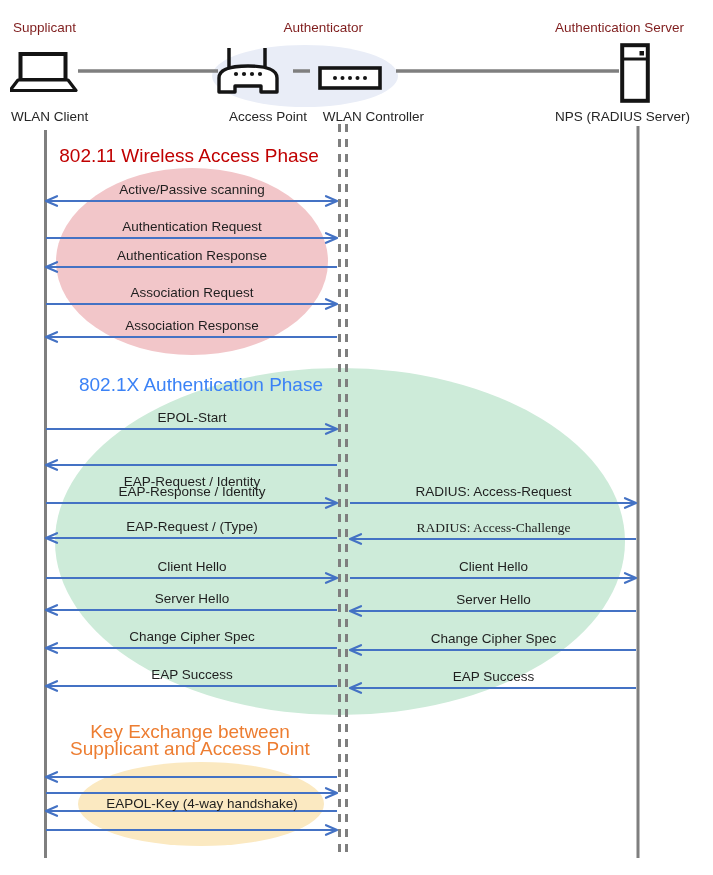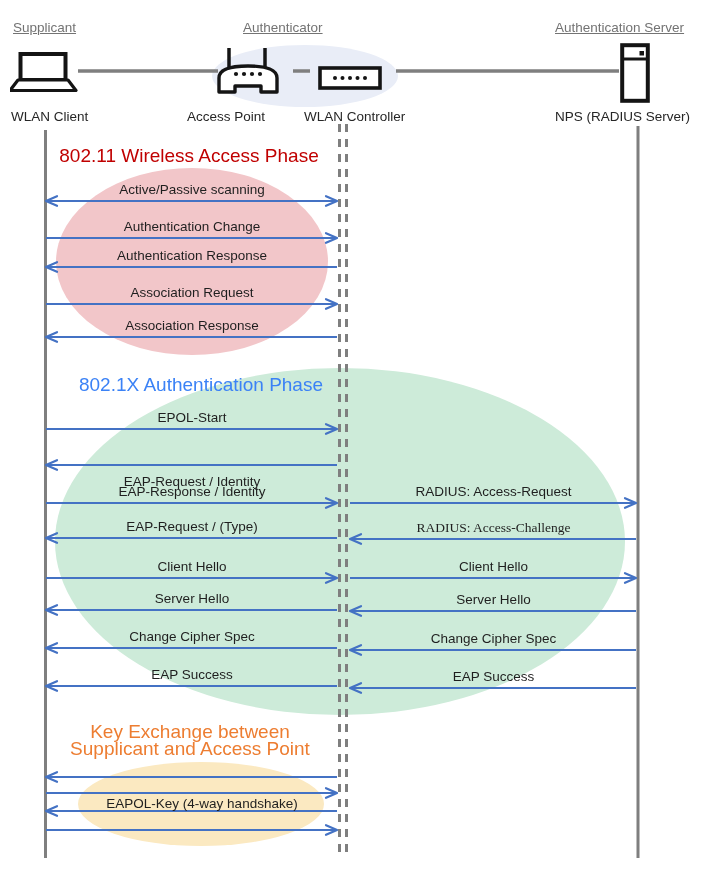--- a/index.html
+++ b/index.html
@@ -1,20 +1,20 @@
 <!DOCTYPE html>
 <html><head>
 <meta charset="utf-8">
 <style>
   html,body{margin:0;padding:0;background:#fff;}
   #canvas{position:relative;width:713px;height:875px;background:#ffffff;overflow:hidden;
           font-family:"Liberation Sans",sans-serif;color:#1f1f1f;}
-  .hdr{position:absolute;top:20px;font-size:13.5px;color:#737373;white-space:nowrap;text-decoration:underline;}
+  .hdr{position:absolute;top:20px;font-size:13.5px;color:#7f1d1d;white-space:nowrap;}
   .dev{position:absolute;top:109px;font-size:13.5px;color:#262626;white-space:nowrap;}
-  .center{text-align:left;}
+  .center{text-align:right;}
   .right{}
   .ellipse{position:absolute;border-radius:50%;z-index:0;}
   #svg-static, #arrow-layer{position:absolute;left:0;top:0;width:713px;height:875px;z-index:3;}
   #svg-static{z-index:1;}
   .icon-svg{position:absolute;z-index:2;}
   .phase-title{position:absolute;z-index:4;font-size:19px;text-align:center;white-space:pre-line;line-height:17px;}
   .msg-label{position:absolute;z-index:4;font-size:13.5px;text-align:center;white-space:nowrap;color:#1f1f1f;height:16px;line-height:16px;}
   .msg-label.left{left:46px;width:292px;}
   .msg-label.right{left:350px;width:287px;}
   #inner-label{position:absolute;z-index:4;left:72px;width:260px;top:796px;font-size:13.5px;text-align:center;color:#1f1f1f;}
@@ -177,21 +177,21 @@
         <line x1="46" y1="811" x2="337" y2="811" stroke="#4472C4" stroke-width="2.2"></line>
         <polyline points="57,806.2 46,811 57,815.8" fill="none" stroke="#4472C4" stroke-width="2.2" stroke-linecap="round" stroke-linejoin="round"></polyline>
       </g>
       <g>
         <line x1="46" y1="830" x2="337" y2="830" stroke="#4472C4" stroke-width="2.2"></line>
         <polyline points="326,825.2 337,830 326,834.8" fill="none" stroke="#4472C4" stroke-width="2.2" stroke-linecap="round" stroke-linejoin="round"></polyline>
       </g>
     </svg>
   <div id="label-layer">
       <div class="msg-label left" style="top: 182px;">Active/Passive scanning</div>
-      <div class="msg-label left" style="top: 219px;">Authentication Change</div>
+      <div class="msg-label left" style="top: 219px;">Authentication Request</div>
       <div class="msg-label left" style="top: 248px;">Authentication Response</div>
       <div class="msg-label left" style="top: 285px;">Association Request</div>
       <div class="msg-label left" style="top: 318px;">Association Response</div>
       <div class="msg-label left" style="top: 410px;">EPOL-Start</div>
       <div class="msg-label left" style="top: 446px; margin-top: 28px;">EAP-Request / Identity</div>
       <div class="msg-label left" style="top: 484px;">EAP-Response / Identity</div>
       <div class="msg-label right" style="top: 484px;">RADIUS: Access-Request</div>
       <div class="msg-label left" style="top: 519px;">EAP-Request / (Type)</div>
       <div class="msg-label right" style="top: 520px; font-family: Liberation Serif, serif;">RADIUS: Access-Challenge</div>
       <div class="msg-label left" style="top: 559px;">Client Hello</div>

